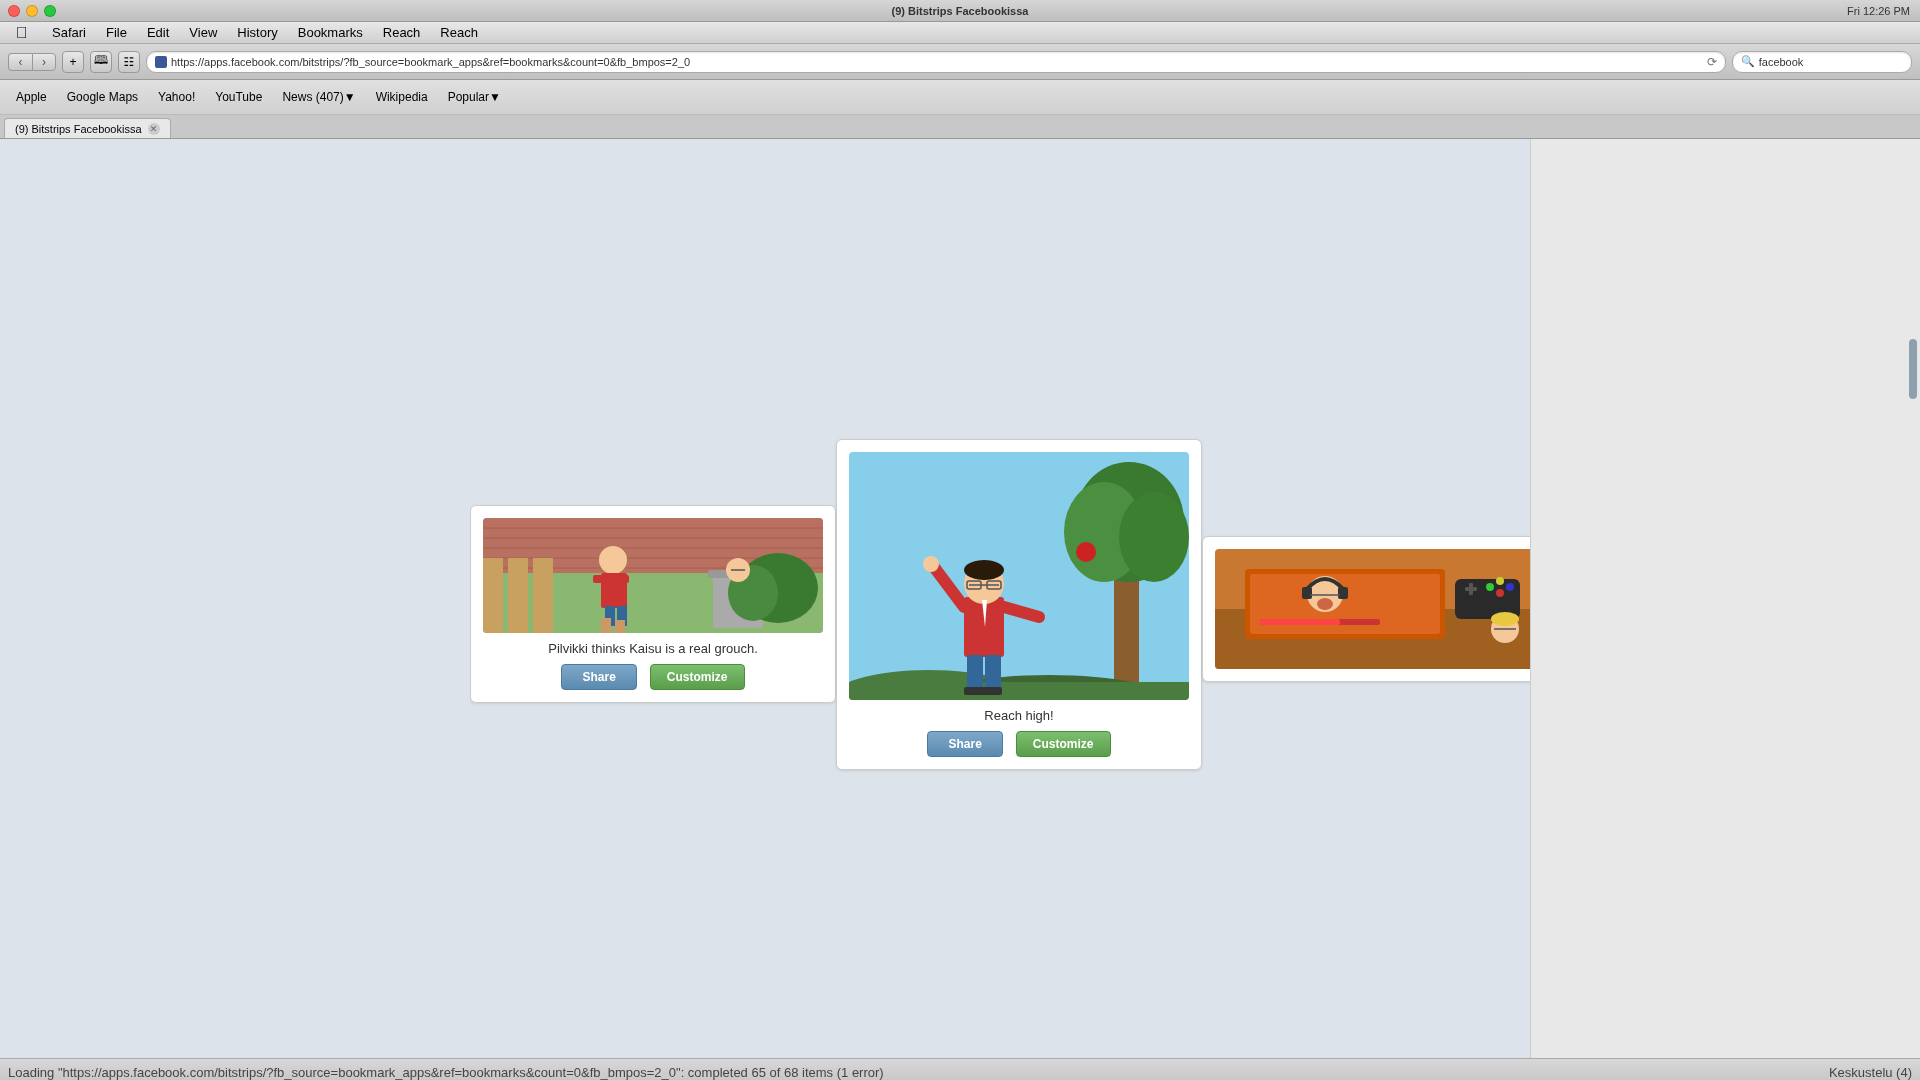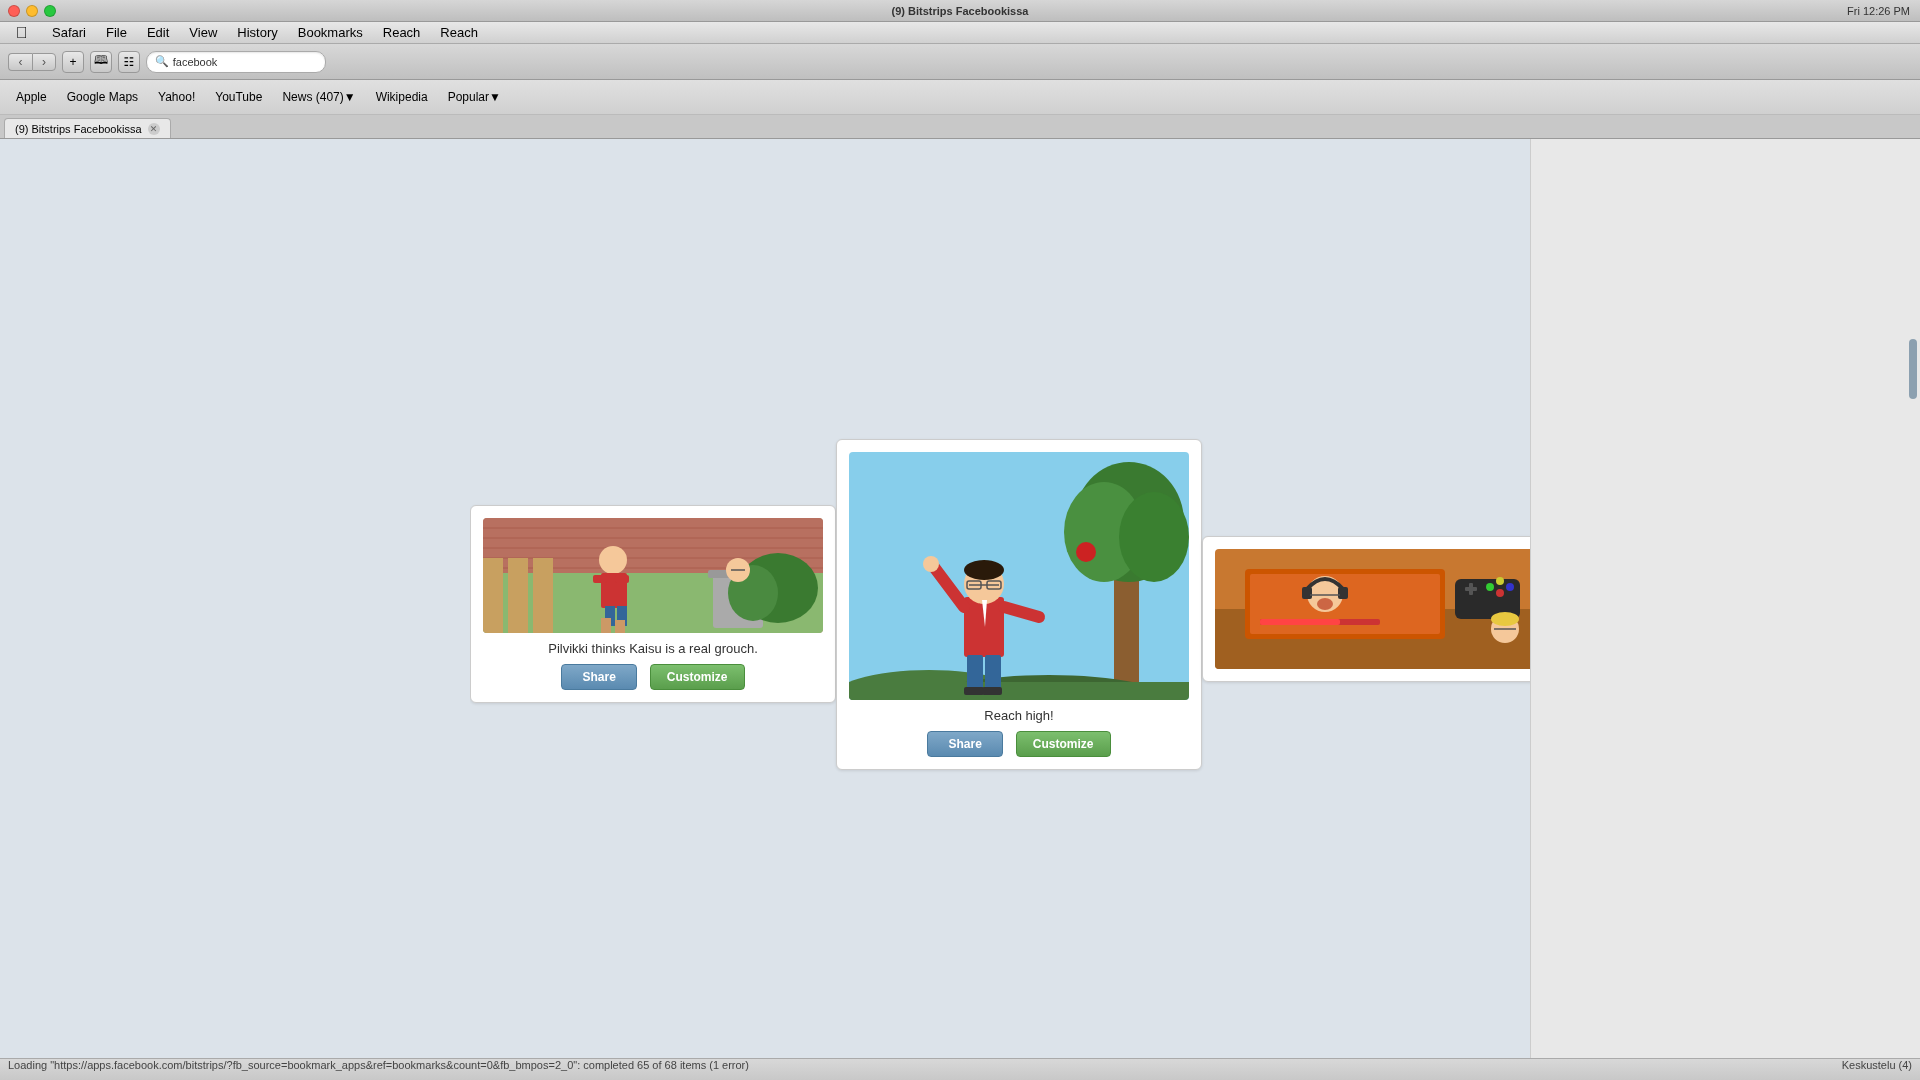--- a/index.html
+++ b/index.html
@@ -297,23 +297,23 @@
       font-size: 12px;
       cursor: pointer;
       font-weight: bold;
     }
 
     
     .status-bar {
       height: 22px;
       background: linear-gradient(to bottom, #d8d8d8, #c8c8c8);
       display: flex;
-      align-items: flex-start;
+      align-items: flex-end;
       padding: 0 8px;
-      font-size: 11px;
+      font-size: 13px;
       color: #444;
       border-top: 1px solid #aaa;
       position: fixed;
       bottom: 0;
       width: 1920px;
       justify-content: space-between;
     }
 
     .scrollbar-thumb {
       width: 8px;
@@ -360,20 +360,25 @@
 </div>
 
 <div class="toolbar">
   <div class="nav-btn-group">
     <div class="nav-btn">‹</div>
     <div class="nav-btn">›</div>
   </div>
   <div class="toolbar-btn">+</div>
   <div class="toolbar-btn">🕮</div>
   <div class="toolbar-btn">☷</div>
+  <div class="url-bar">
+    <div class="url-favicon"></div>
+    <span class="url-text">https://apps.facebook.com/bitstrips/?fb_source=bookmark_apps&amp;ref=bookmarks&amp;count=0&amp;fb_bmpos=2_0</span>
+    <span class="url-reload">⟳</span>
+  </div>
   <div class="search-bar">
     <span class="search-icon">🔍</span>
     <span>facebook</span>
   </div>
 </div>
 
 <div class="bookmarks-bar">
   <span class="bookmark-item">Apple</span>
   <span class="bookmark-item">Google Maps</span>
   <span class="bookmark-item">Yahoo!</span>

